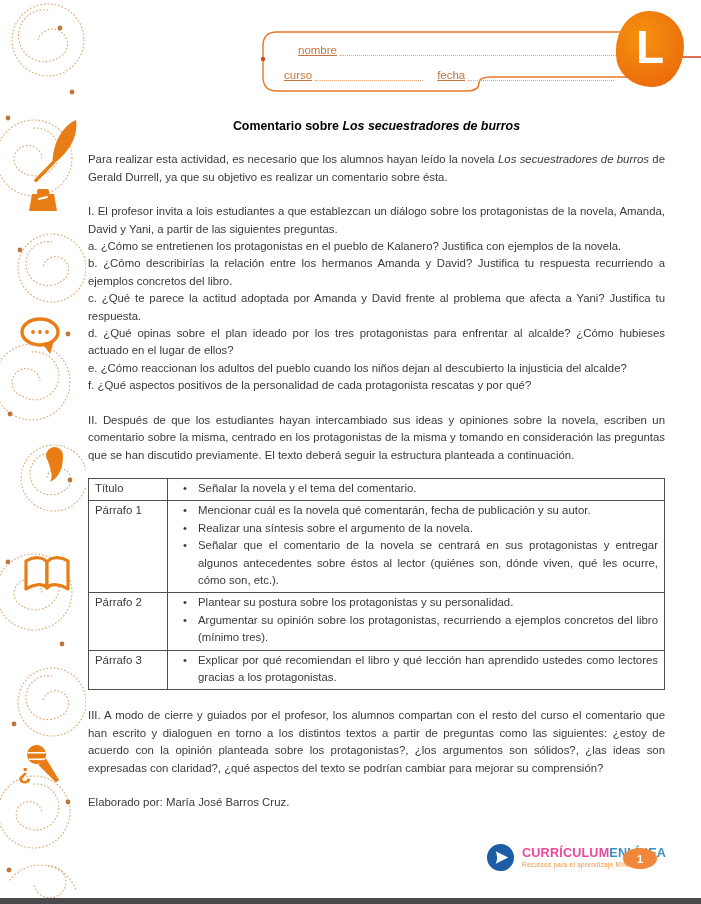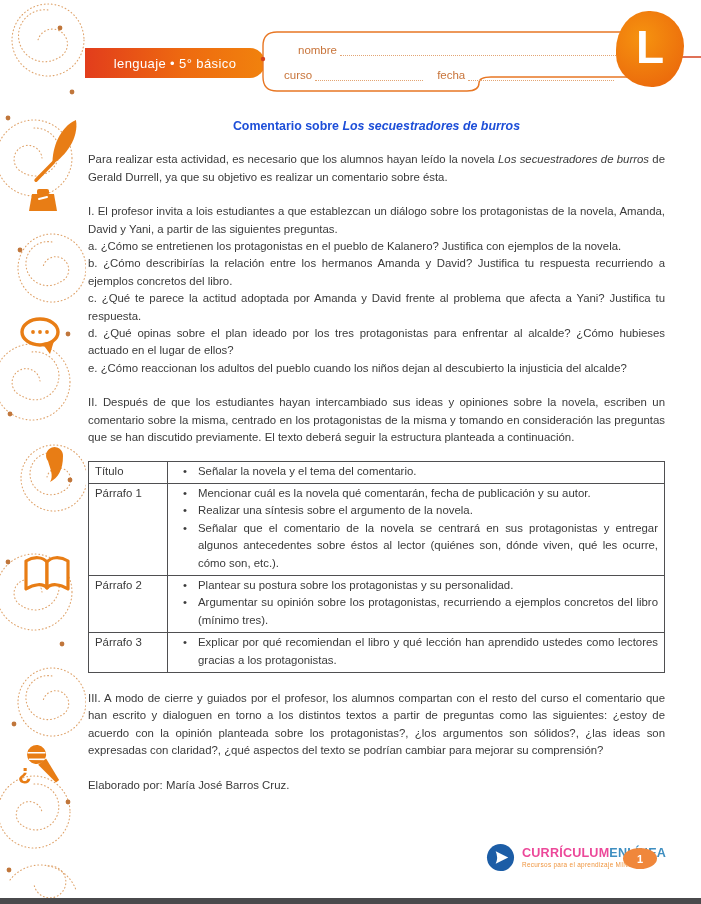--- a/index.html
+++ b/index.html
@@ -10,37 +10,37 @@
   
   #swirls{position:absolute;left:0;top:0;width:86px;height:904px;}
   
   .band{
     position:absolute;left:85px;top:48px;width:180px;height:30px;
     background:linear-gradient(90deg,#e23d1c 0%,#ee6a10 55%,#f1820d 100%);
     border-radius:0 16px 16px 0;display:flex;align-items:center;justify-content:center;
   }
   .band span{color:#ffffff;font-size:13px;letter-spacing:.4px;}
   #headbox{position:absolute;left:255px;top:25px;width:446px;height:78px;}
-  .fieldrow{position:absolute;display:flex;align-items:flex-end;font-size:11.5px;color:#c8743a;}
+  .fieldrow{position:absolute;display:flex;align-items:flex-end;font-size:11.5px;color:#c8743a;text-decoration:underline;}
   .fieldrow .lab{white-space:nowrap;padding-right:3px;}
   .dotline{border-bottom:1.4px dotted #e3a574;height:13px;}
   .blob{
     position:absolute;left:616px;top:11px;width:68px;height:76px;
     background:radial-gradient(circle at 38% 35%,#f6930f,#ec6d0c 75%);
     border-radius:49% 51% 46% 54% / 53% 47% 56% 44%;
     display:flex;align-items:center;justify-content:center;
   }
   .blob b{color:#ffffff;font-size:46px;font-weight:bold;line-height:1;transform:translateY(-2px);}
   
   #doc{
     position:absolute;left:88px;top:118px;width:577px;
     font-size:11.4px;line-height:17.4px;text-align:justify;color:#3a3a3a;
   }
   #doc p{margin:0;}
-  .doc-title{text-align:center;font-weight:bold;font-size:12.4px;color:#1d4ed8;margin-bottom:16px !important;}
+  .doc-title{text-align:center;font-weight:bold;font-size:12.4px;color:#000000;margin-bottom:16px !important;}
   .doc-title .it{font-style:italic;}
   .gap{margin-bottom:17px !important;}
   .gap-s{margin-bottom:14px !important;}
   .it{font-style:italic;}
   
   table.structure{border-collapse:collapse;width:100%;margin:0 15px 17px 0;table-layout:fixed;}
   table.structure td{border:1px solid #4f4f51;vertical-align:top;padding:1px 6px 3px 6px;}
   td.c1{width:66px;font-size:11.4px;}
   .bul{display:flex;}
   .bul .b{width:24px;min-width:24px;padding-left:9px;box-sizing:border-box;}
@@ -130,23 +130,20 @@
     </g>
 
     <g transform="translate(44,764) rotate(-38)">
       <circle cx="0" cy="-12" r="9.5" fill="#e87d15"></circle>
       <path d="M-6,-19 L8,-8 M-9,-13 L5,-2" stroke="#ffffff" stroke-width="1.6"></path>
       <path d="M-5,-3 L5,-3 L2,22 L-2,22 Z" fill="#e87d15"></path>
     </g>
     <text x="18" y="780" font-size="22" font-weight="bold" fill="#e87d15" font-family="Liberation Sans, sans-serif">¿</text>
   </svg>
 
-  <div class="band">
-    <span>lenguaje • 5° básico</span>
-  </div>
 
   <svg id="headbox" viewBox="0 0 446 78" xmlns="http://www.w3.org/2000/svg">
     <path d="M345,32 L446,32" stroke="#d4421f" stroke-width="1.6" fill="none"></path>
     <path d="M22,7 H402 Q416,7 416,21 V40 Q416,52 402,52 H236 Q224,52 224,58 Q224,66 212,66 H22 Q8,66 8,52 V21 Q8,7 22,7 Z" fill="#ffffff" stroke="#e87724" stroke-width="1.4"></path>
     <circle cx="8" cy="34" r="2.2" fill="#d4421f"></circle>
   </svg>
   <div class="fieldrow" style="left:298px;top:42px;width:362px;">
     <span class="lab">nombre</span>
     <span class="dotline" style="flex:1"></span>
   </div>
@@ -167,20 +164,21 @@
 
     <p class="gap"><span>Para realizar esta actividad, es necesario que los alumnos hayan leído la novela </span><span class="it">Los secuestradores de burros</span><span> de Gerald Durrell, ya que su objetivo es realizar un comentario sobre ésta.</span></p>
 
     <div class="gap">
       <p>I. El profesor invita a lois estudiantes a que establezcan un diálogo sobre los protagonistas de la novela, Amanda, David y Yani, a partir de las siguientes preguntas.</p>
       <p>a. ¿Cómo se entretienen los protagonistas en el pueblo de Kalanero? Justifica con ejemplos de la novela.</p>
       <p>b. ¿Cómo describirías la relación entre los hermanos Amanda y David? Justifica tu respuesta recurriendo a ejemplos concretos del libro.</p>
       <p>c. ¿Qué te parece la actitud adoptada por Amanda y David frente al problema que afecta a Yani? Justifica tu respuesta.</p>
       <p>d. ¿Qué opinas sobre el plan ideado por los tres protagonistas para enfrentar al alcalde? ¿Cómo hubieses actuado en el lugar de ellos?</p>
       <p>e. ¿Cómo reaccionan los adultos del pueblo cuando los niños dejan al descubierto la injusticia del alcalde?</p>
+      <p>f. ¿Qué aspectos positivos de la personalidad de cada protagonista rescatas y por qué?</p>
     </div>
 
     <p class="gap-s">II. Después de que los estudiantes hayan intercambiado sus ideas y opiniones sobre la novela, escriben un comentario sobre la misma, centrado en los protagonistas de la misma y tomando en consideración las preguntas que se han discutido previamente.  El texto deberá seguir la estructura planteada a continuación.</p>
 
     <table class="structure">
       <tbody>
           <tr>
         <td class="c1">Título</td>
         <td>
           <div class="bul">

